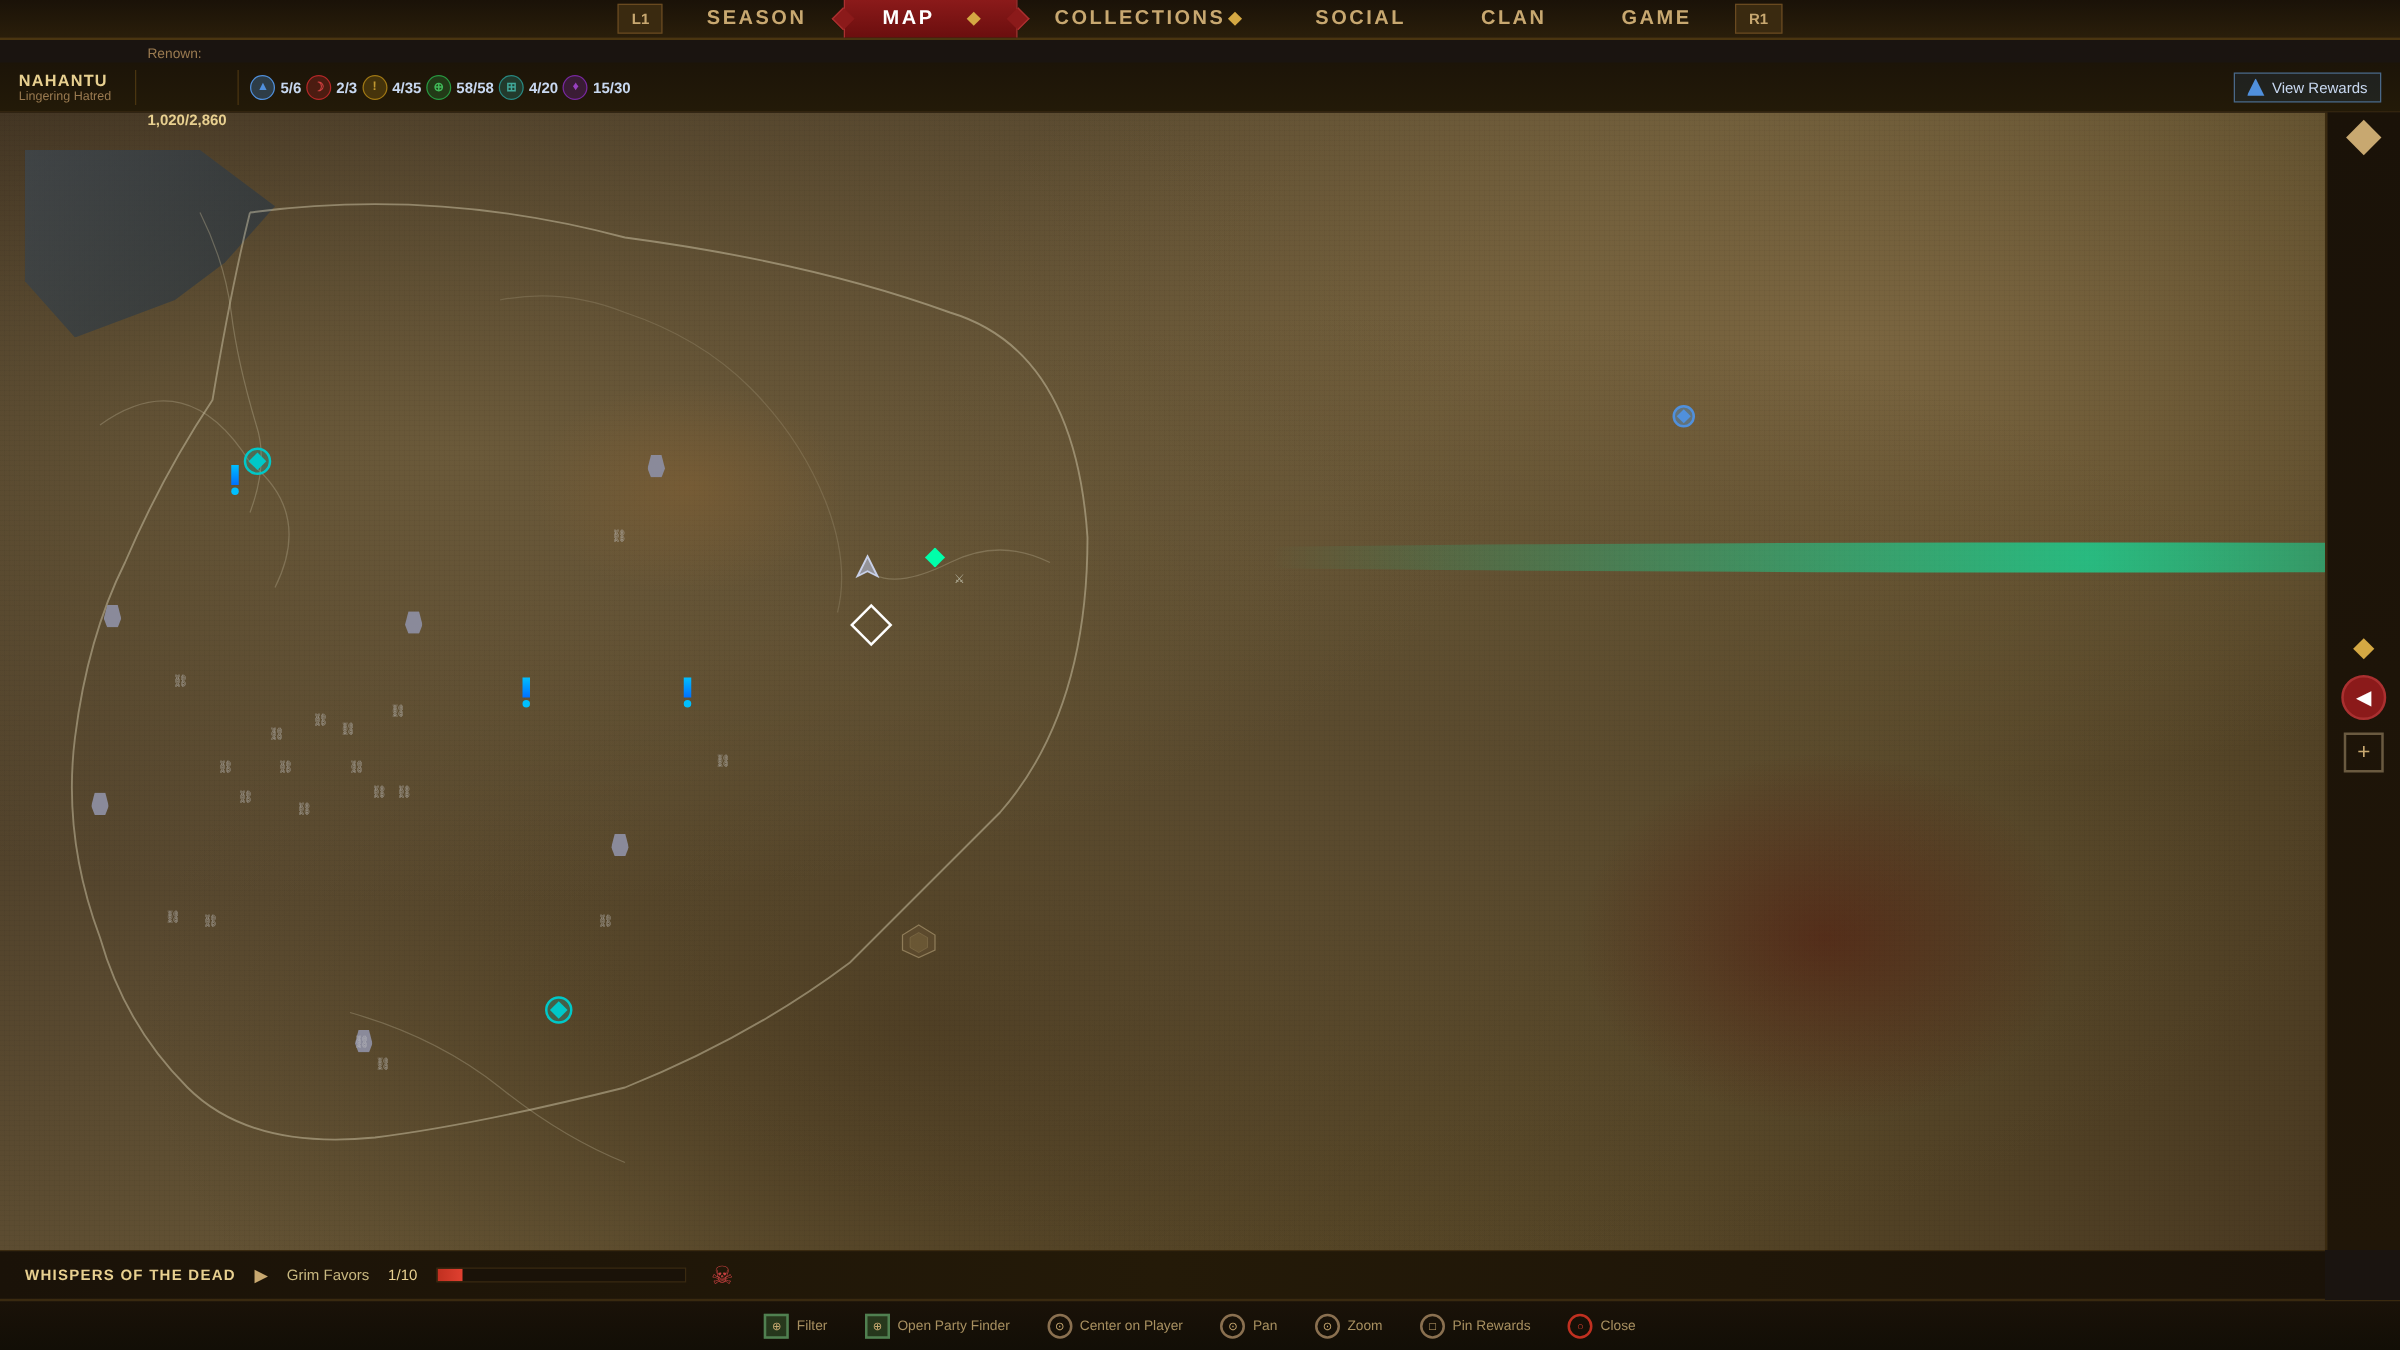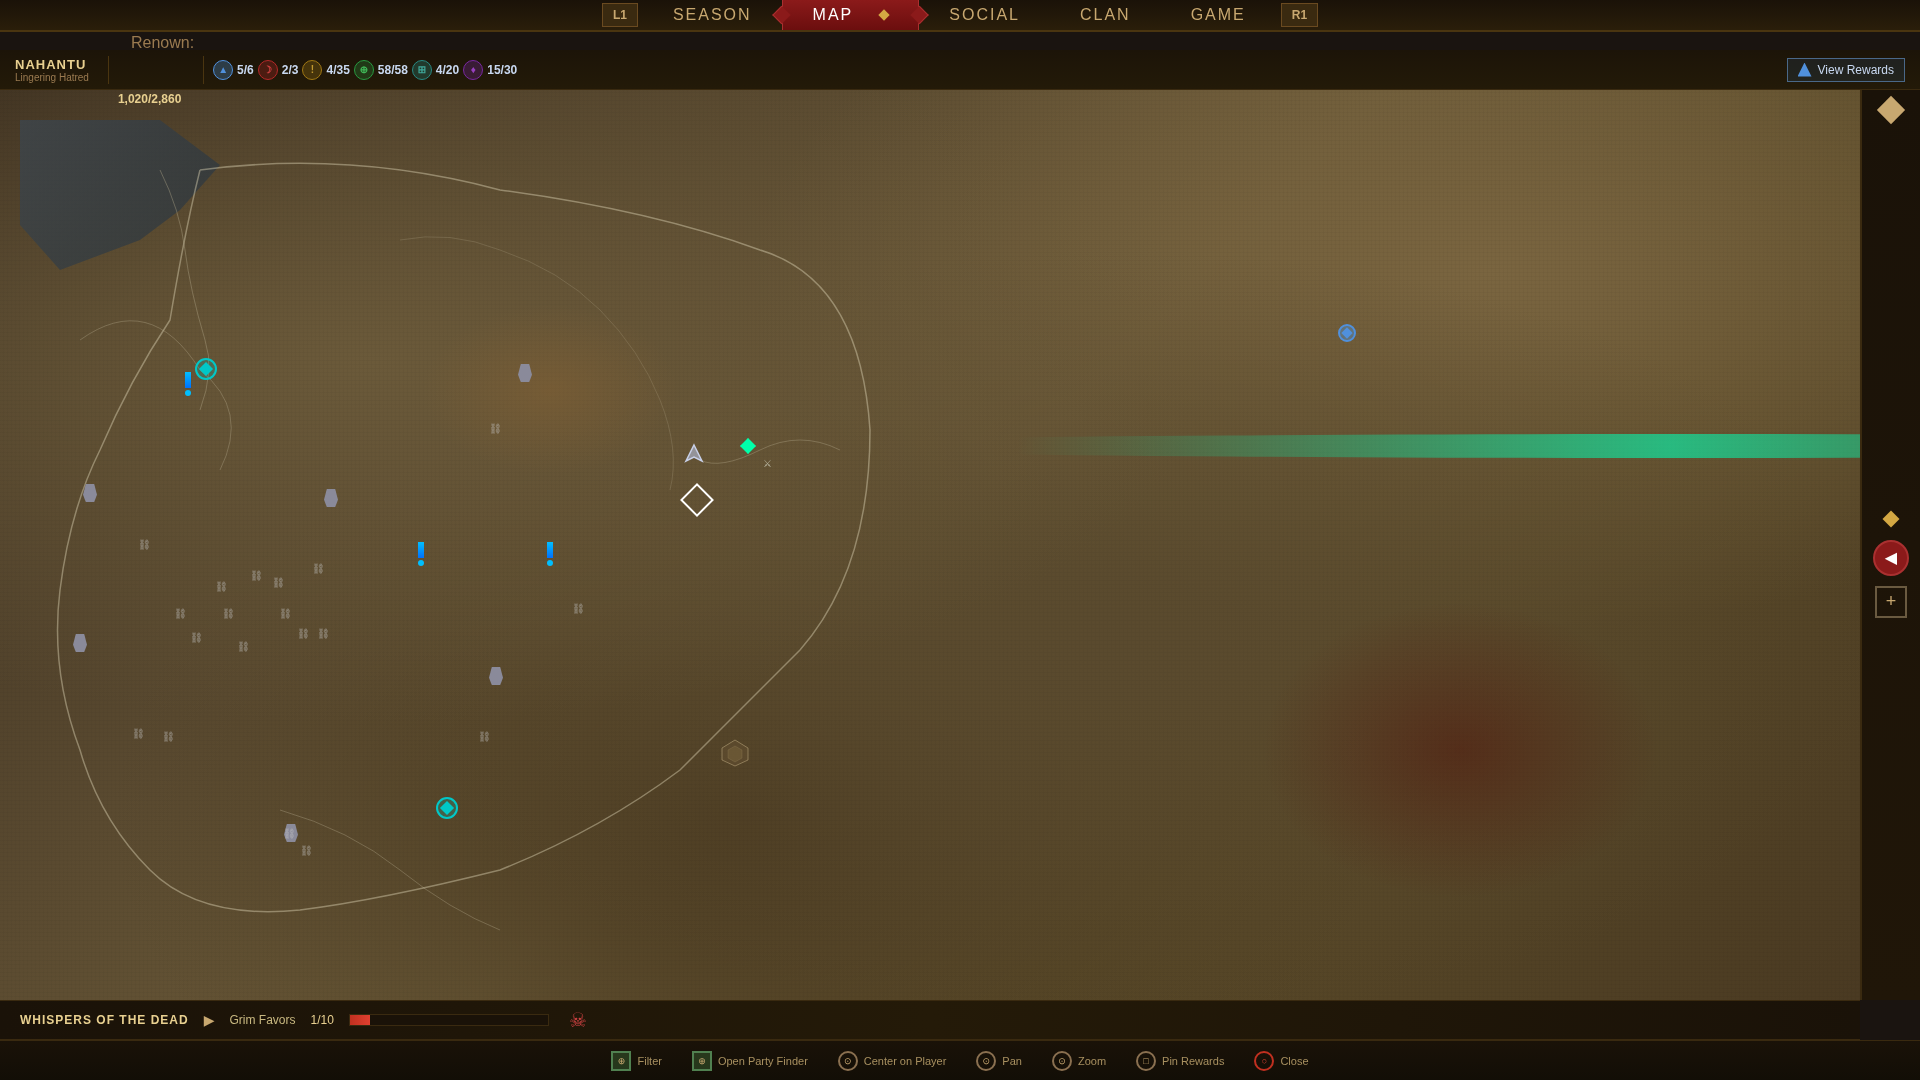--- a/index.html
+++ b/index.html
@@ -22,21 +22,21 @@
       display: flex;
       align-items: center;
       justify-content: center;
       gap: 0;
       z-index: 100;
     }
 
     .nav-item {
       color: #c8a870;
       font-size: 16px;
-      font-weight: normal;
+      font-weight: bold;
       letter-spacing: 2px;
       padding: 12px 30px;
       cursor: pointer;
       height: 100%;
       display: flex;
       align-items: center;
       text-transform: uppercase;
       position: relative;
     }
 
@@ -136,22 +136,21 @@
 
     .renown-block {
       display: flex;
       flex-direction: column;
       color: #c8a870;
       font-size: 11px;
     }
 
     .renown-label {
       color: #9a7a50;
-      font-size: 16px;
-      margin-left: 13px;
+      font-size: 11px;
     }
 
     .renown-value {
       color: #e8d090;
       font-size: 12px;
       font-weight: bold;
       margin-top: 40px;
     }
 
     .stat-block {
@@ -517,20 +516,24 @@
 <div id="top-nav">
   <div class="nav-btn">L1</div>
 
   <div class="nav-item">SEASON</div>
 
   <div class="nav-item active">
     <span>MAP</span>
     <span class="nav-diamond"></span>
   </div>
 
+  <div class="nav-item">
+    <span>COLLECTIONS</span>
+    <span class="nav-diamond"></span>
+  </div>
 
   <div class="nav-item">SOCIAL</div>
 
   <div class="nav-item">CLAN</div>
 
   <div class="nav-item">GAME</div>
 
   <div class="nav-btn">R1</div>
 </div>
 

